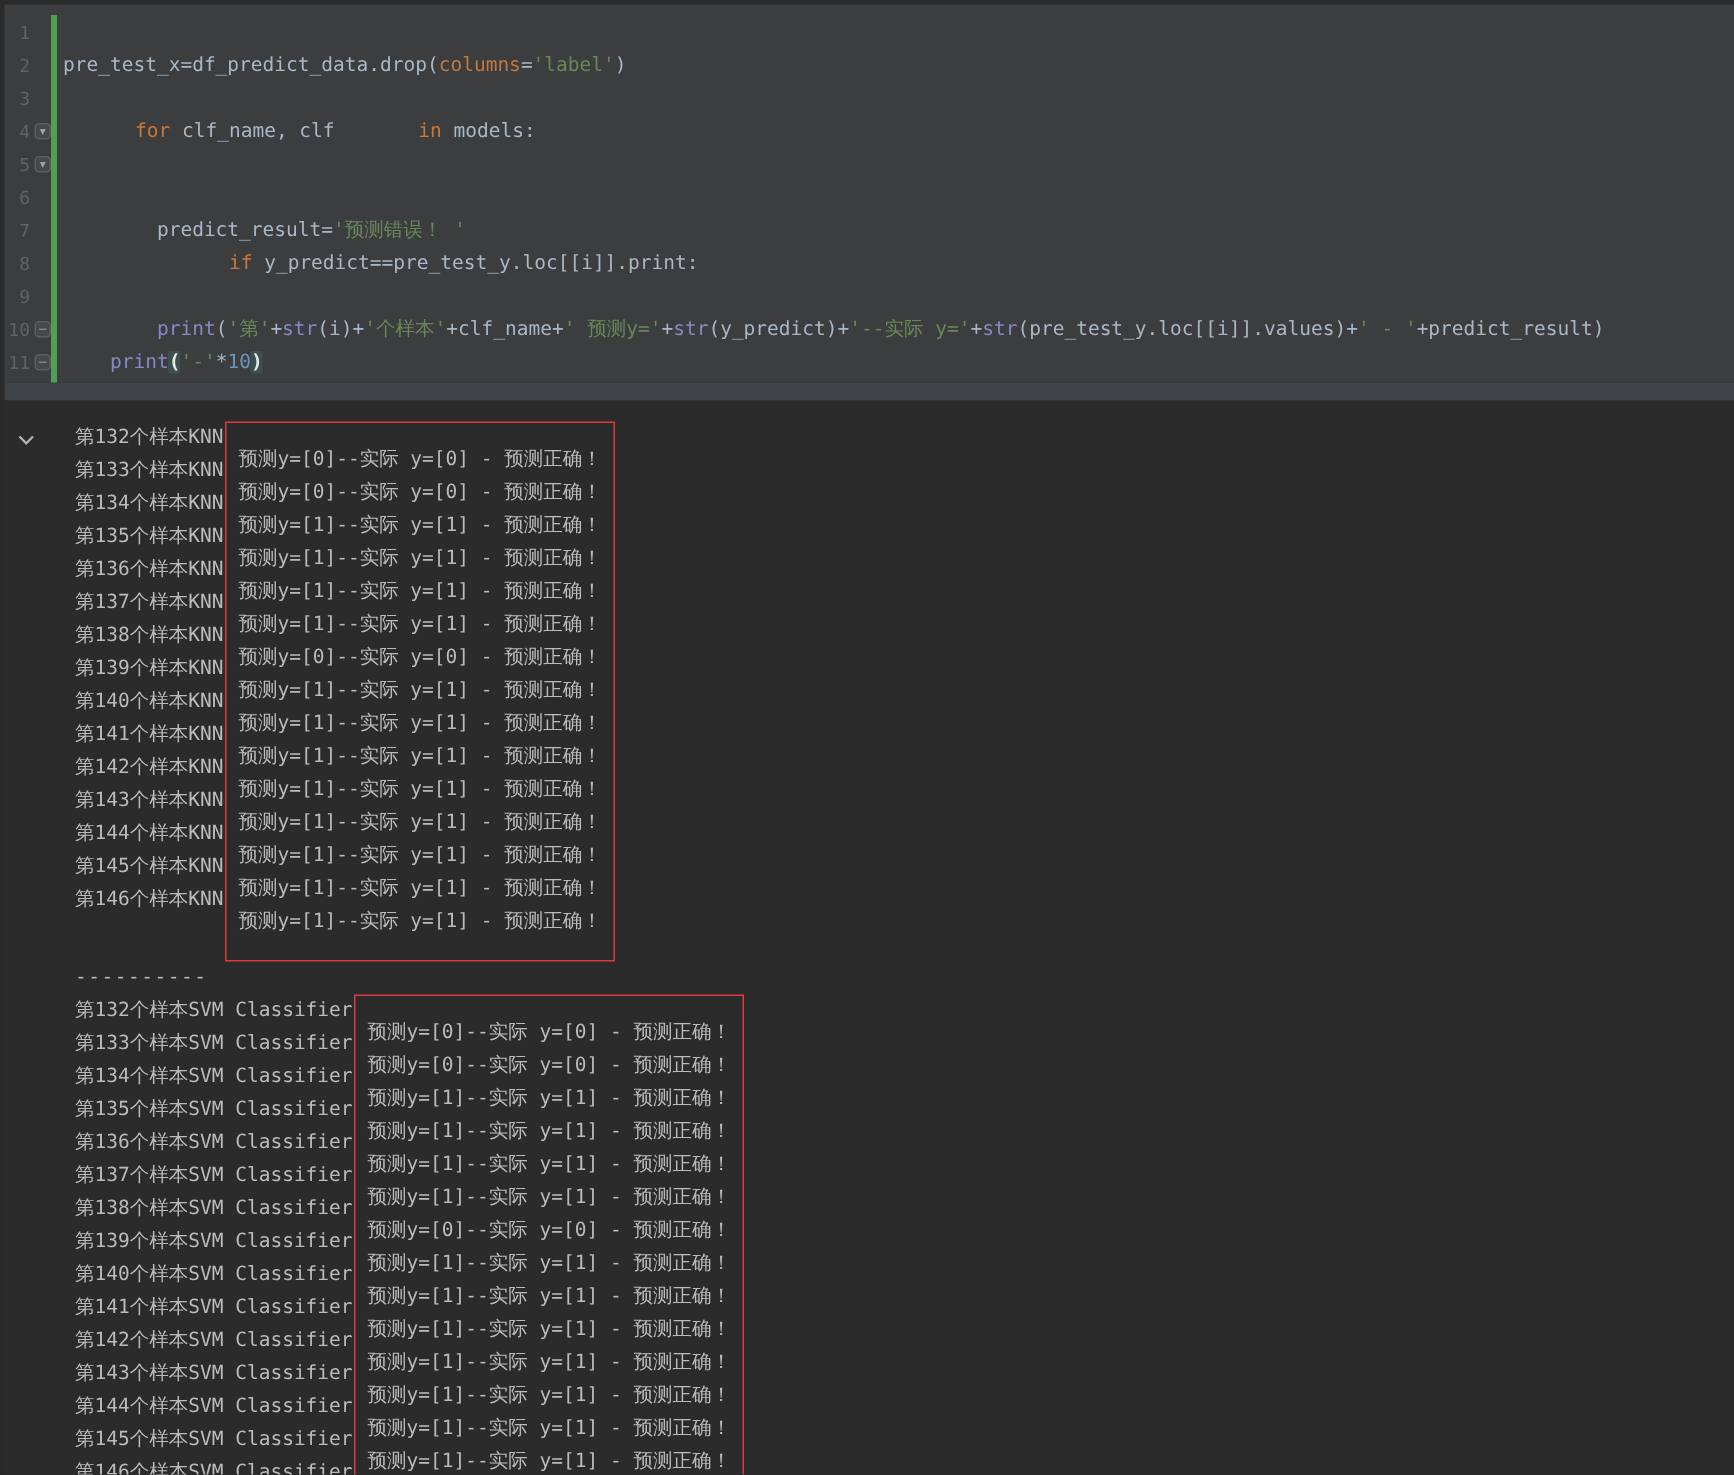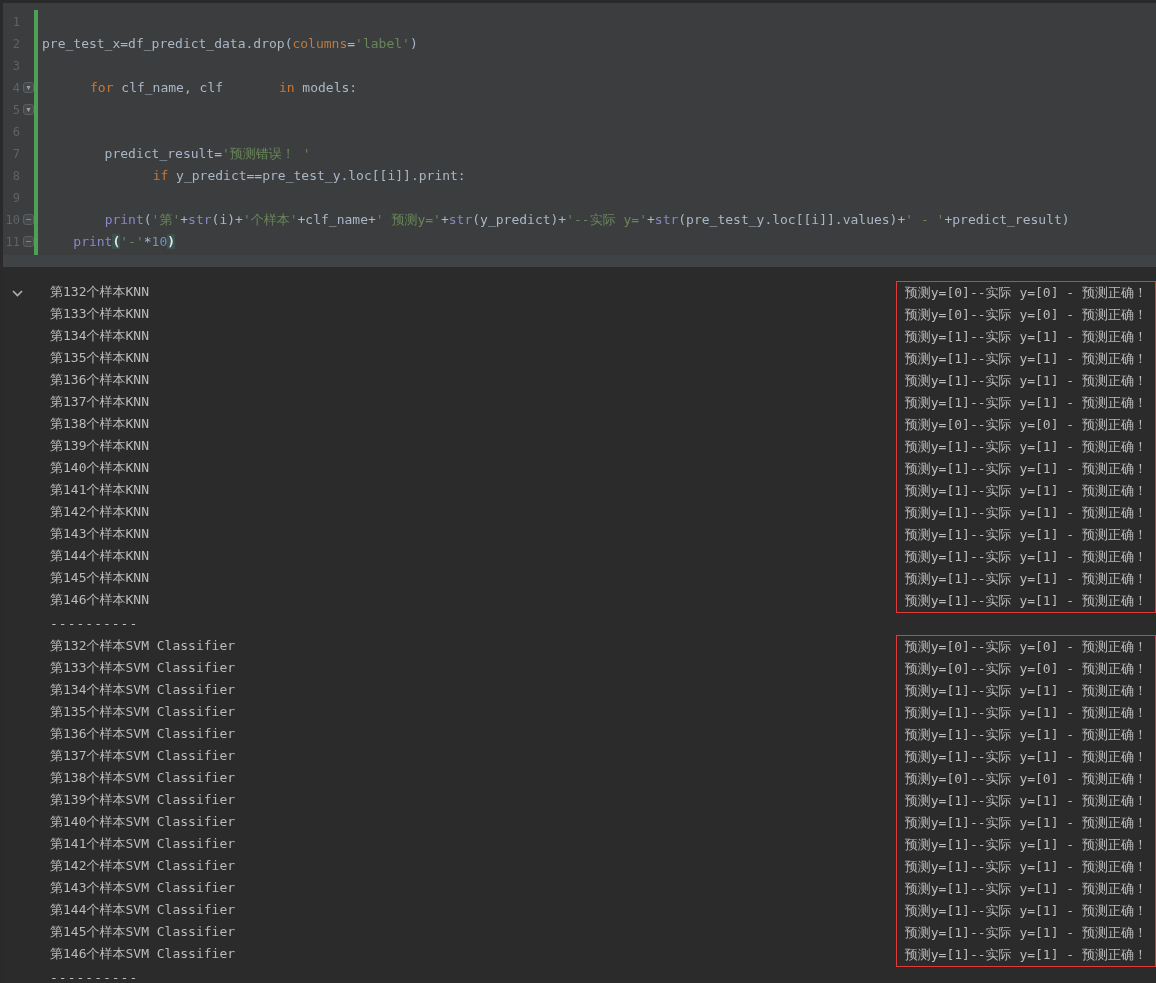--- a/index.html
+++ b/index.html
@@ -26,23 +26,23 @@
   .tk-d{color:var(--code);} .tk-k{color:var(--kw);margin-left:48px;} .tk-s{color:var(--str);}
   .tk-b{color:var(--builtin);} .tk-n{color:var(--num);} .tk-p{color:var(--param);}
   .tk-m{color:#e8e8e8;background:var(--match-bg);font-weight:bold;}
 
   
   .splitter{height:12px;background:var(--splitter);flex:none;}
 
   
   .console{position:relative;flex:1;background:var(--console-bg);padding:14px 0 0 47px;color:var(--console-text);}
   .chevron{position:absolute;left:8px;top:20px;width:13px;height:13px;cursor:pointer;}
-  .section{display:flex;align-items:flex-start;justify-content:space-between;}
+  .section{display:flex;align-items:flex-start;}
   .col-labels div{height:22px;line-height:22px;white-space:pre;}
-  .col-box{border:1.5px solid var(--red);padding:0 8px;margin-left:18px;}
+  .col-box{border:1.5px solid var(--red);padding:14px 8px;margin-left:1px;}
   .col-box div{height:22px;line-height:22px;white-space:pre;}
   .divider{height:22px;line-height:22px;letter-spacing:1px;}
 </style>
 </head>
 <body>
 
 <div class="screen">
   <div class="editor">
     <div class="vcs-bar"></div>
     <div class="lines">

